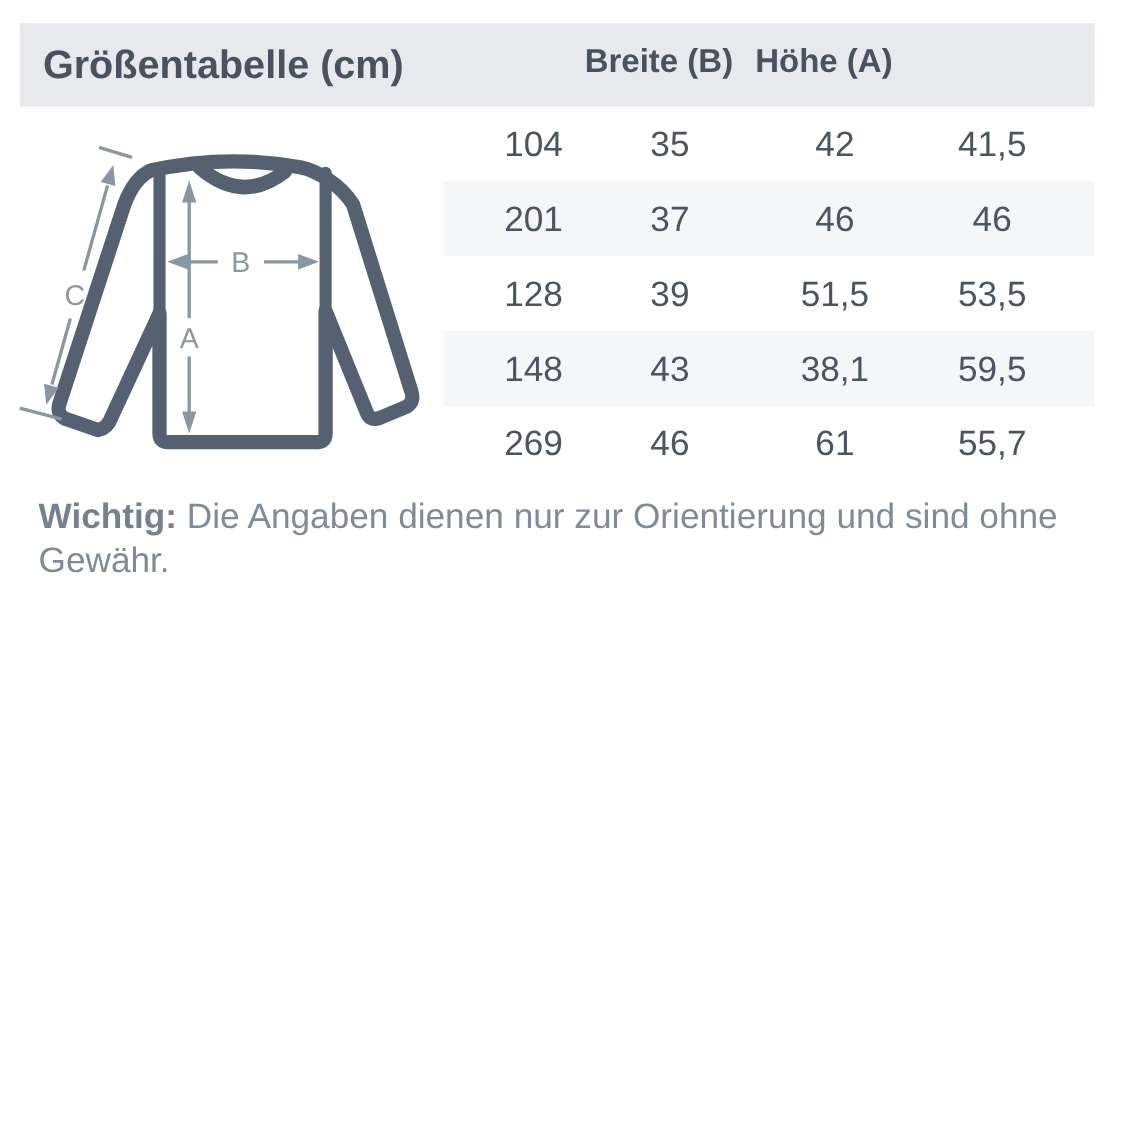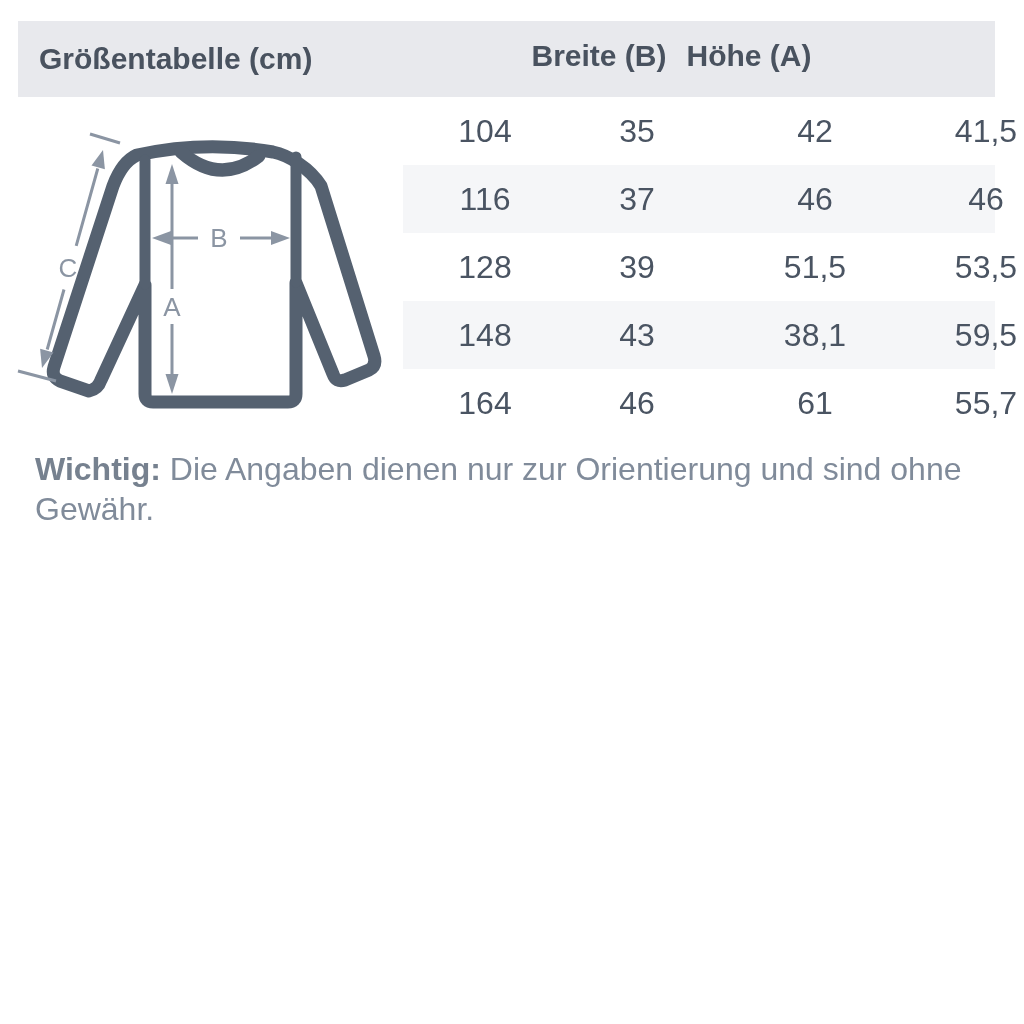--- a/index.html
+++ b/index.html
@@ -17,21 +17,21 @@
   .header-bar {
     position: absolute;
     left: 18px; top: 21px;
     width: 977px; height: 76px;
     background: #e8e9ed;
   }
   .header-title {
     position: absolute;
     left: 21px; top: 0; height: 76px;
     display: flex; align-items: center;
-    font-size: 30px; font-weight: bold;
+    font-size: 36px; font-weight: bold;
     color: #49525f;
     white-space: nowrap;
   }
   .header-cols {
     position: absolute;
     left: 385px; top: 0;
     width: 592px; height: 70px;
     display: grid;
     grid-template-columns: 164px 84px 216px 128px;
     align-items: center;
@@ -53,21 +53,20 @@
     width: 592px;
   }
   .size-row {
     display: grid;
     grid-template-columns: 164px 84px 216px 128px;
     height: 68px;
     align-items: center;
     justify-items: center;
     font-size: 32px;
     color: #4a5462;
-    gap: 28px;
   }
   .size-row:nth-child(even) { background: #f5f6f8; }
   .size-row .cell { white-space: nowrap; justify-self: center; }
   .size-row .c4 { padding-right: 58px; }
 
   
   .diagram-svg {
     position: absolute;
     left: 10px; top: 122px;
     width: 400px; height: 318px;
@@ -99,42 +98,42 @@
 
   <div class="size-table">
     <div class="size-row">
       <span class="cell c1">104</span>
       <span class="cell c2">35</span>
       <span class="cell c3">42</span>
       <span class="cell c4">41,5</span>
     </div>
 
     <div class="size-row">
-      <span class="cell c1">116</span>
+      <span class="cell c1">201</span>
       <span class="cell c2">37</span>
       <span class="cell c3">46</span>
       <span class="cell c4">46</span>
     </div>
 
     <div class="size-row">
       <span class="cell c1">128</span>
       <span class="cell c2">39</span>
       <span class="cell c3">51,5</span>
       <span class="cell c4">53,5</span>
     </div>
 
     <div class="size-row">
       <span class="cell c1">148</span>
       <span class="cell c2">43</span>
       <span class="cell c3">38,1</span>
       <span class="cell c4">59,5</span>
     </div>
 
     <div class="size-row">
-      <span class="cell c1">164</span>
+      <span class="cell c1">269</span>
       <span class="cell c2">46</span>
       <span class="cell c3">61</span>
       <span class="cell c4">55,7</span>
     </div>
   </div>
 
   <svg class="diagram-svg" viewBox="10 122 400 318" xmlns="http://www.w3.org/2000/svg">
     <g>
 
       <path d="M 137,155

